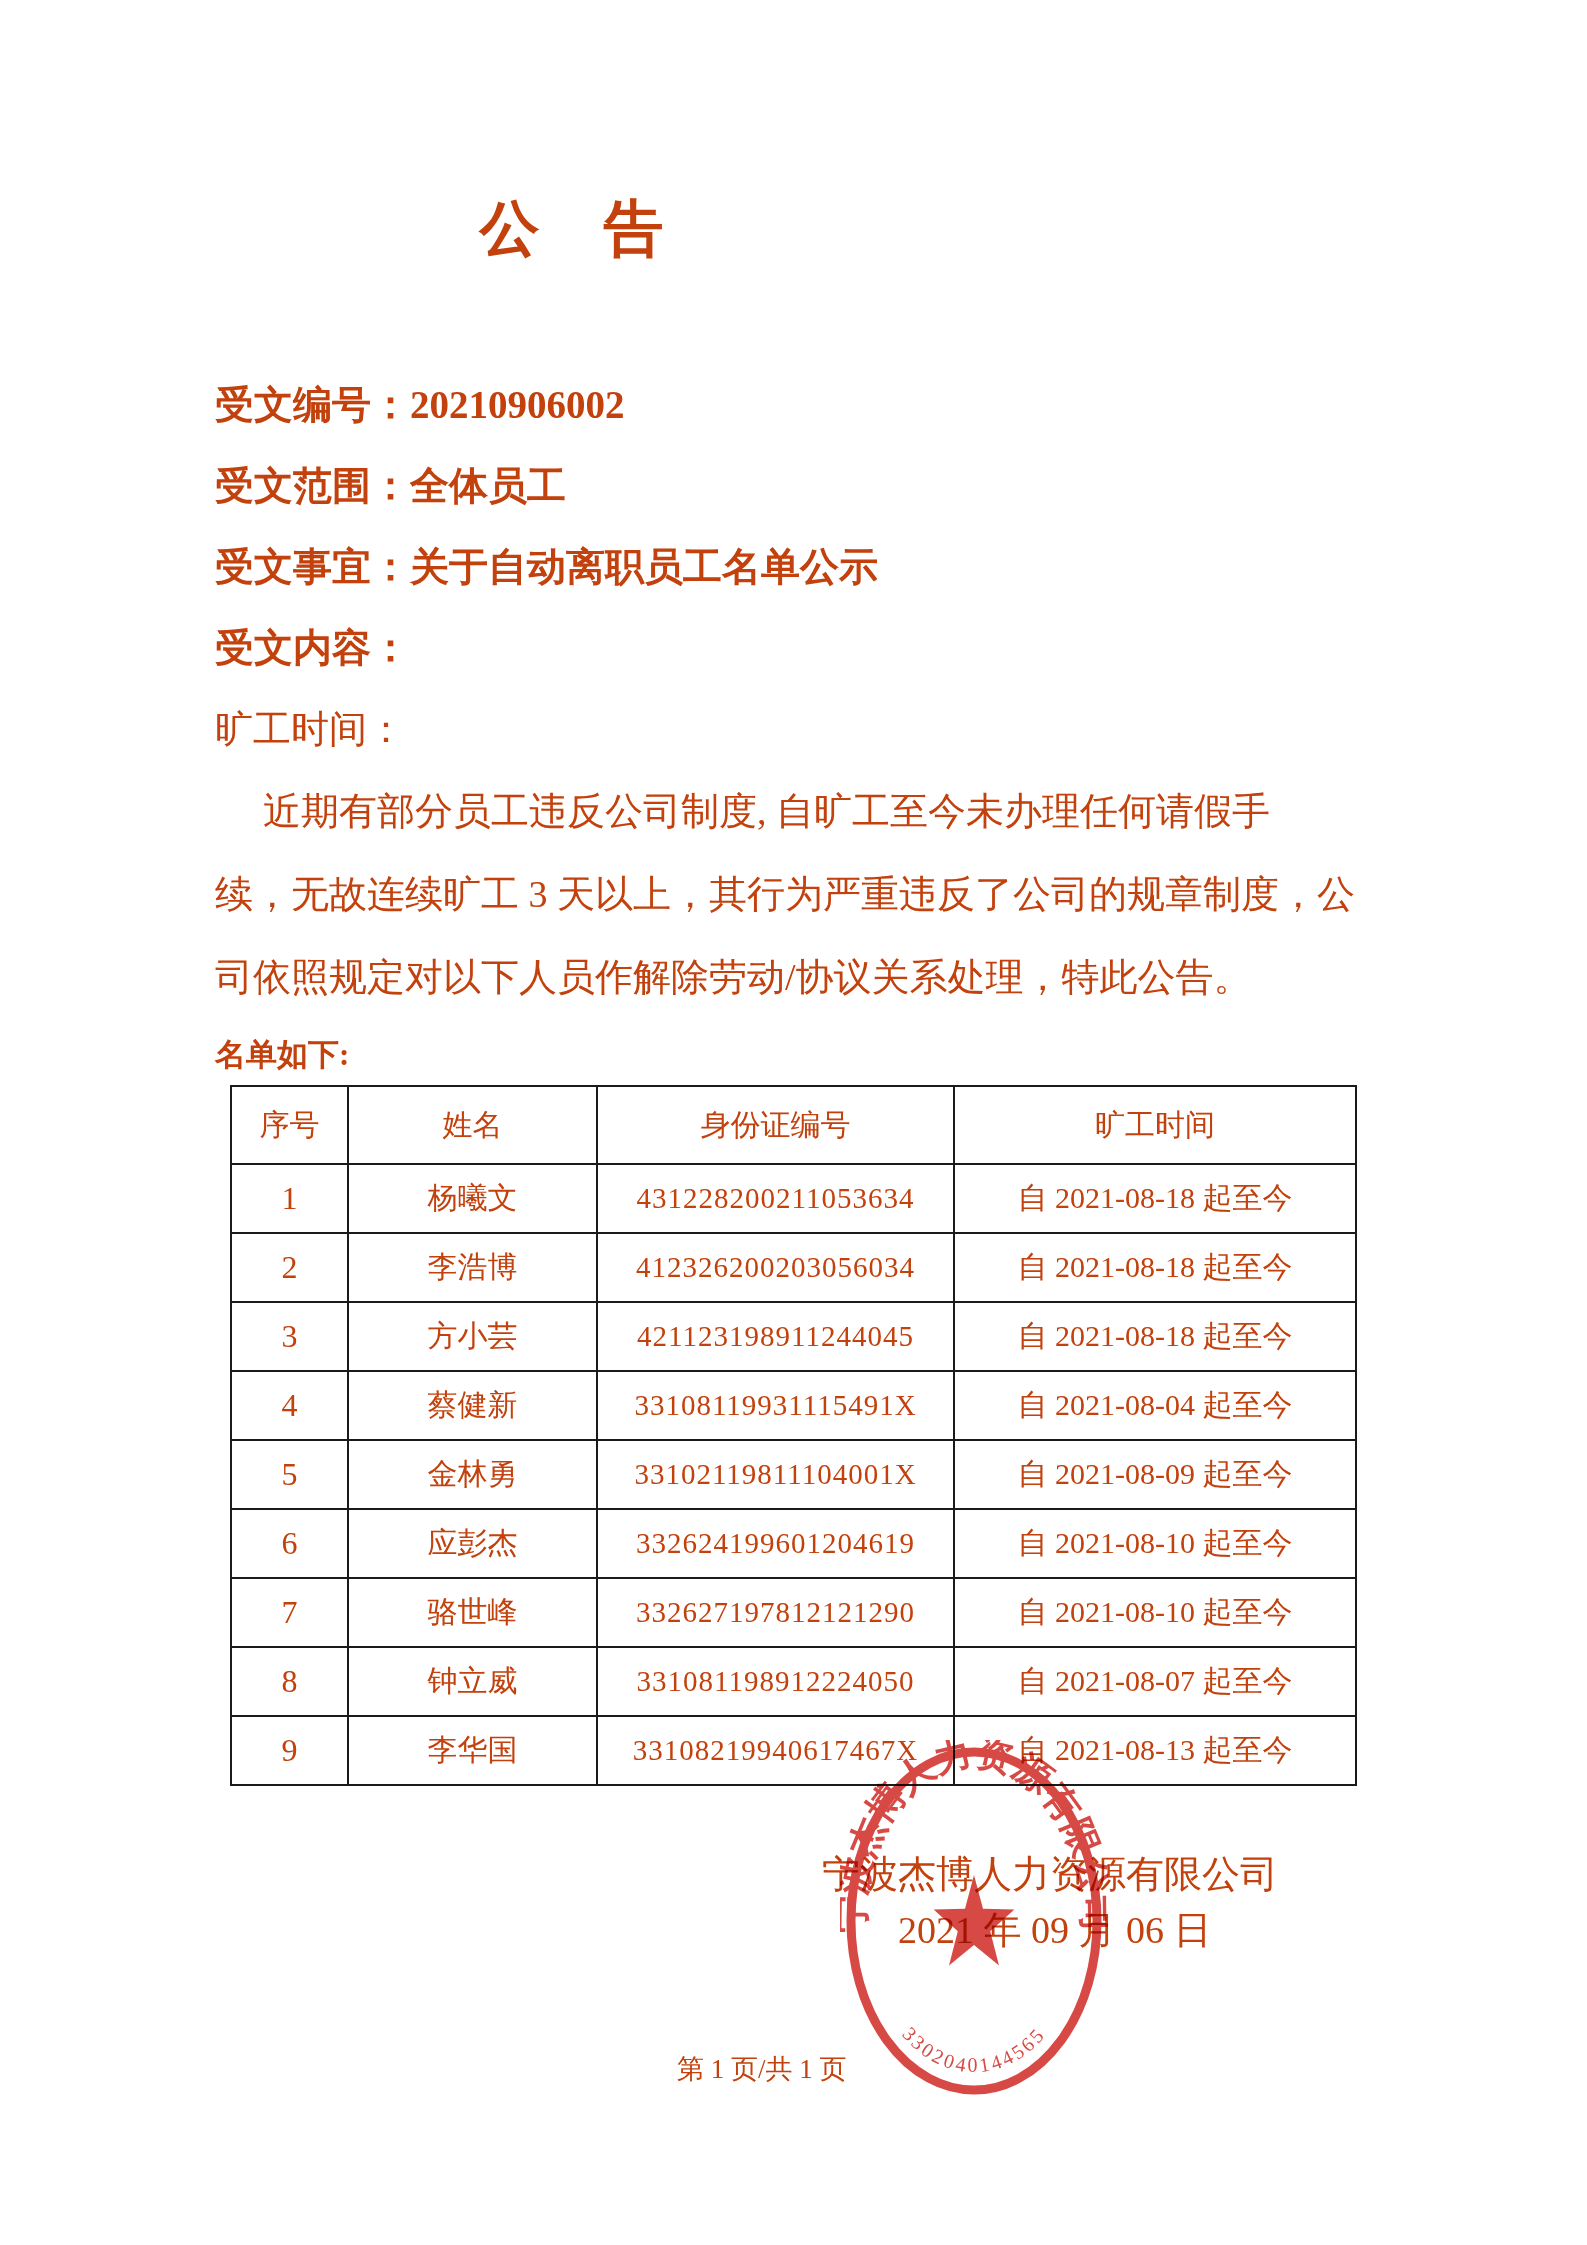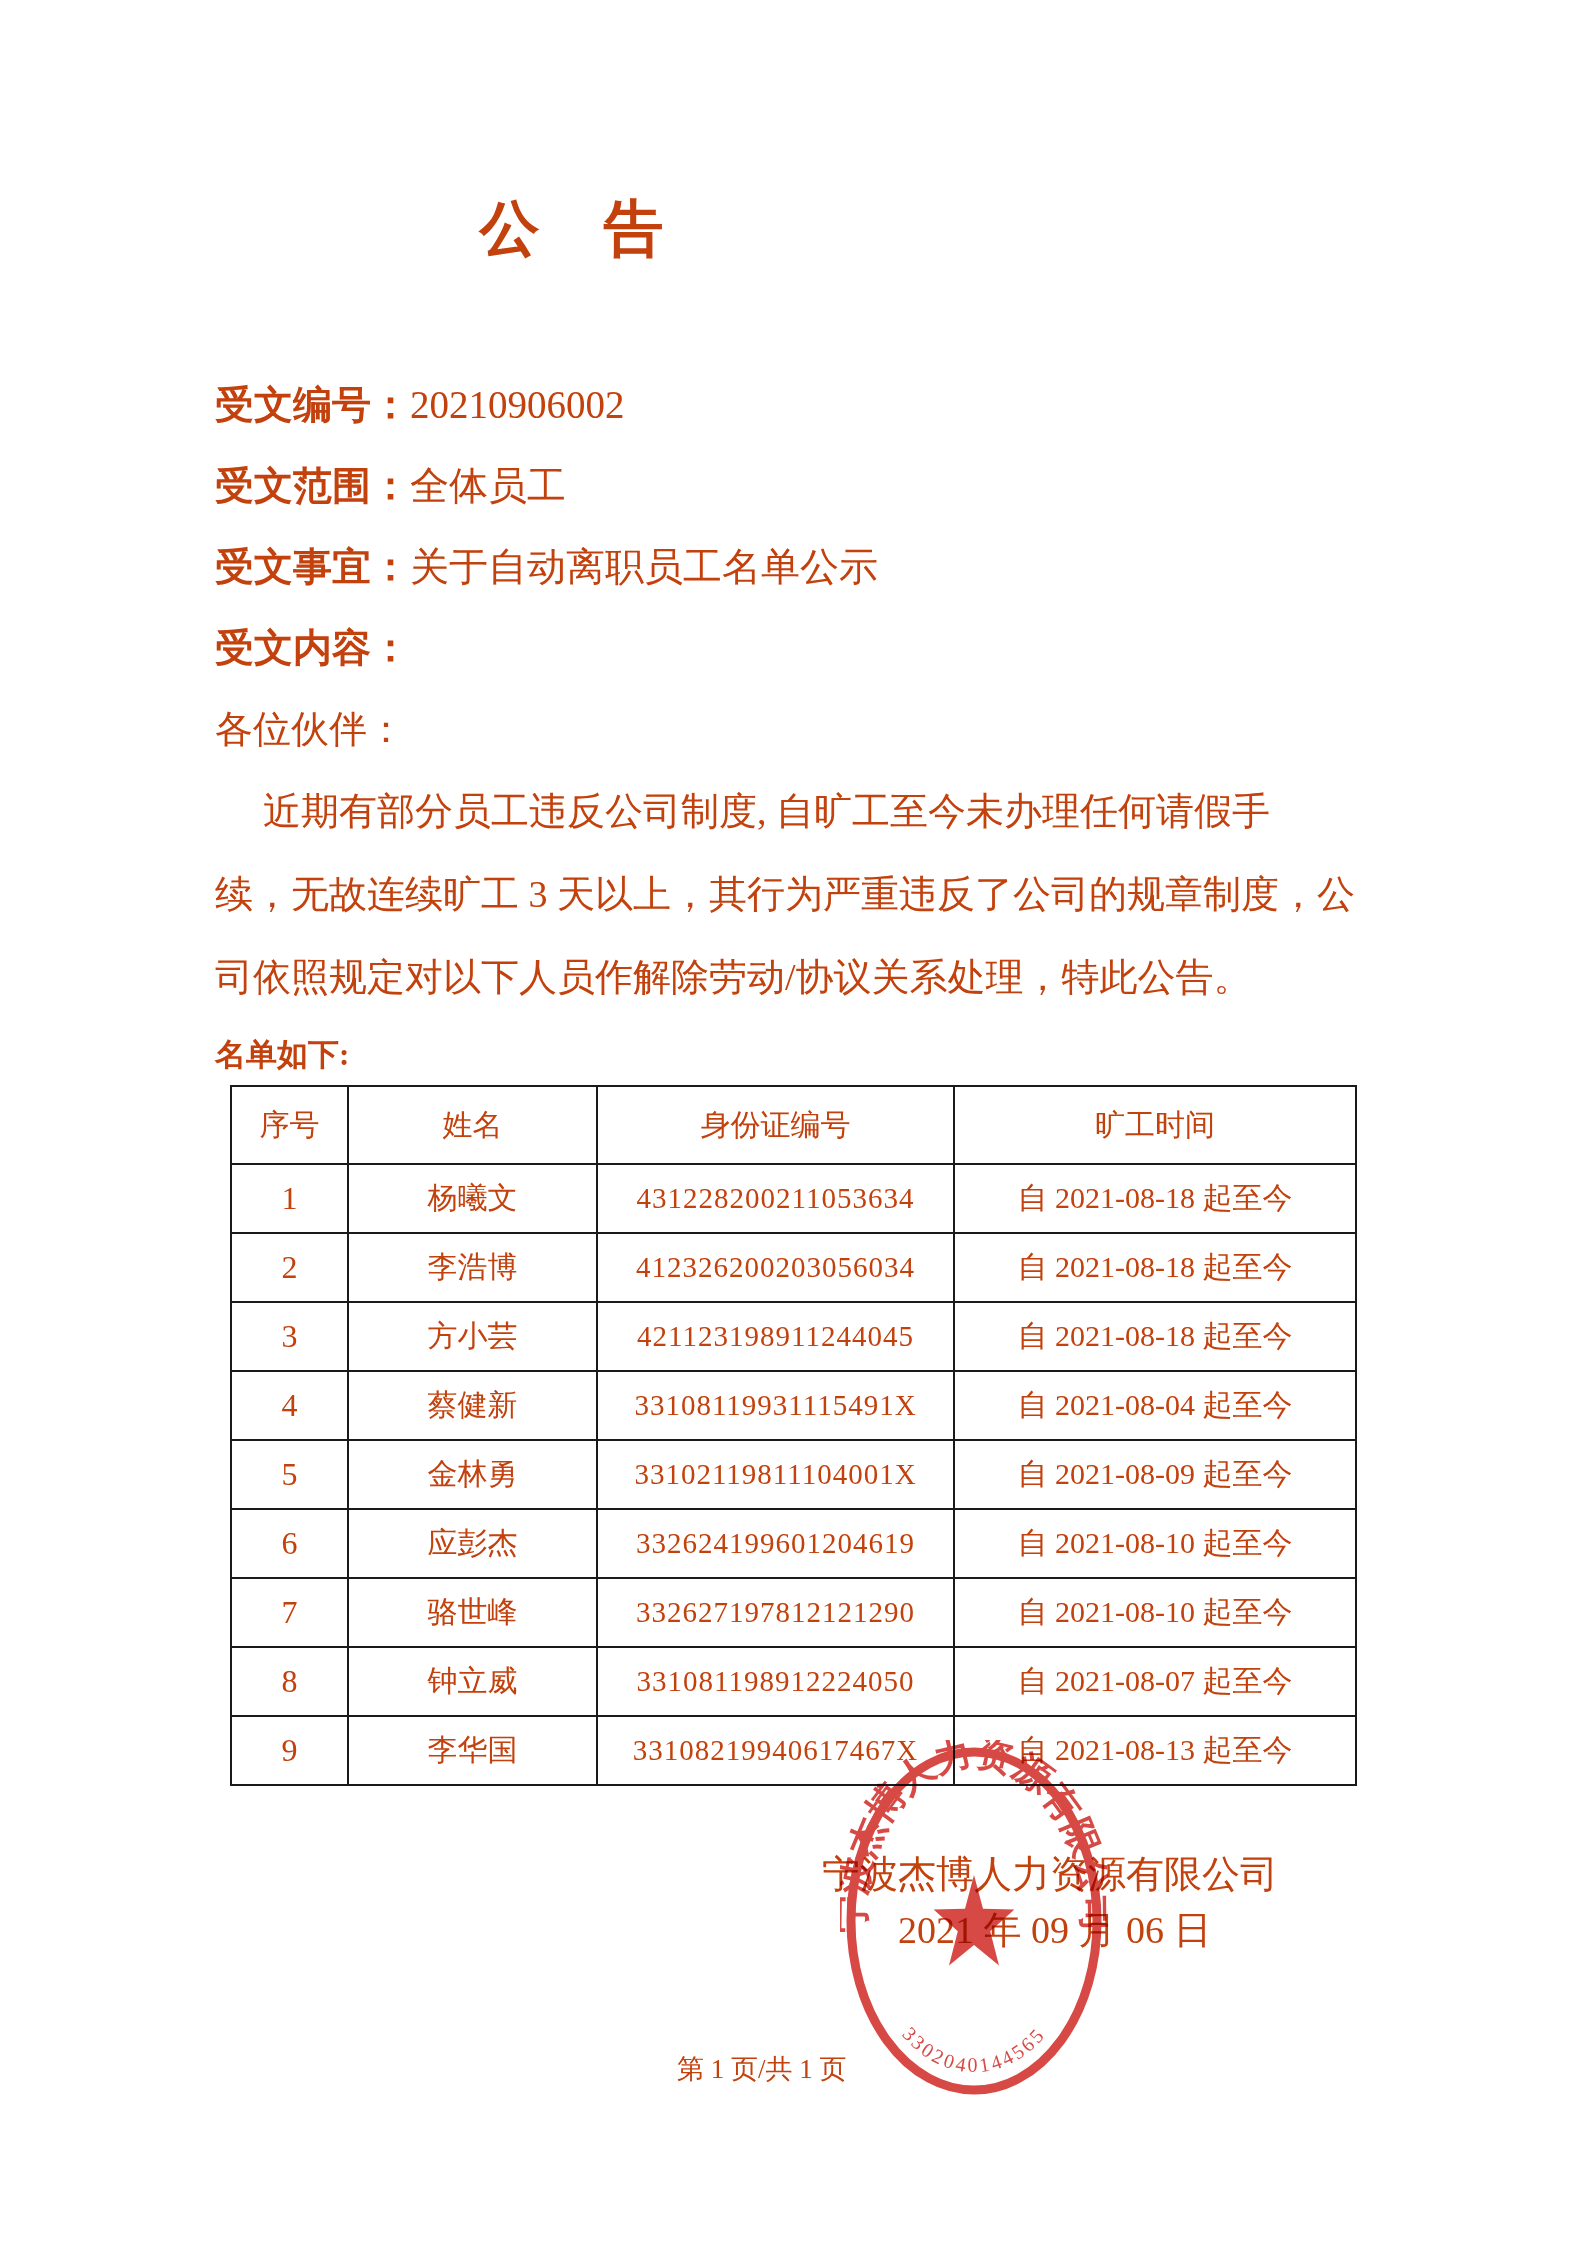--- a/index.html
+++ b/index.html
@@ -16,21 +16,21 @@
     position:absolute;top:196px;left:215px;width:715px;
     text-align:center;
     font-size:60px;font-weight:bold;line-height:66px;
     letter-spacing:2px;
   }
   .field-row{
     position:absolute;left:215px;width:1160px;
     font-size:39px;line-height:46px;white-space:nowrap;
   }
   .field-label{font-weight:bold;}
-  .field-value{font-weight:normal;text-align:center;}
+  .field-value{font-weight:bold;text-align:center;}
   .salutation{
     position:absolute;left:215px;top:706px;
     font-size:38px;line-height:46px;
   }
   .body-line{
     position:absolute;left:215px;width:1145px;
     font-size:38px;line-height:48px;white-space:nowrap;
   }
   .body-line.indent{padding-left:48px;}
   .list-heading{
@@ -90,21 +90,21 @@
   <div class="field-row" style="top:463px">
     <span class="field-label">受文范围：</span><span class="field-value">全体员工</span>
   </div>
   <div class="field-row" style="top:544px">
     <span class="field-label">受文事宜：</span><span class="field-value">关于自动离职员工名单公示</span>
   </div>
   <div class="field-row" style="top:625px">
     <span class="field-label">受文内容：</span><span class="field-value"></span>
   </div>
 
-  <div class="salutation">各位伙伴：</div>
+  <div class="salutation">旷工时间：</div>
 
   <div class="body-line indent" style="top:787px">近期有部分员工违反公司制度, 自旷工至今未办理任何请假手</div>
   <div class="body-line" style="top:870px">续，无故连续旷工 3 天以上，其行为严重违反了公司的规章制度，公</div>
   <div class="body-line" style="top:953px">司依照规定对以下人员作解除劳动/协议关系处理，特此公告。</div>
 
   <div class="list-heading">名单如下:</div>
 
   <table class="roster">
     <colgroup>
       <col style="width:117px">

